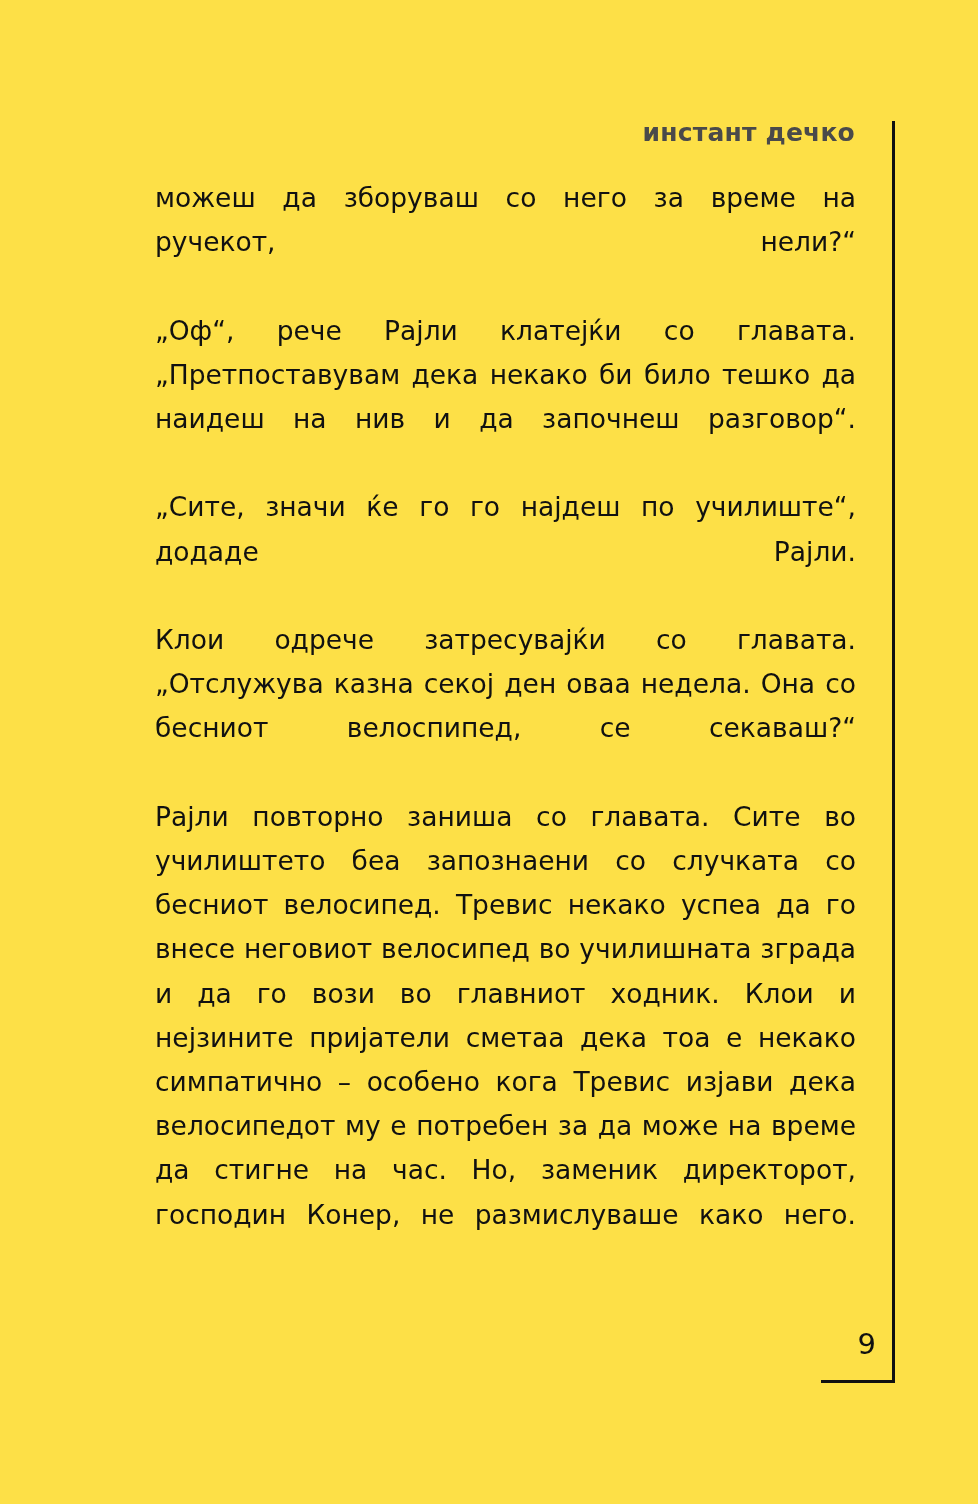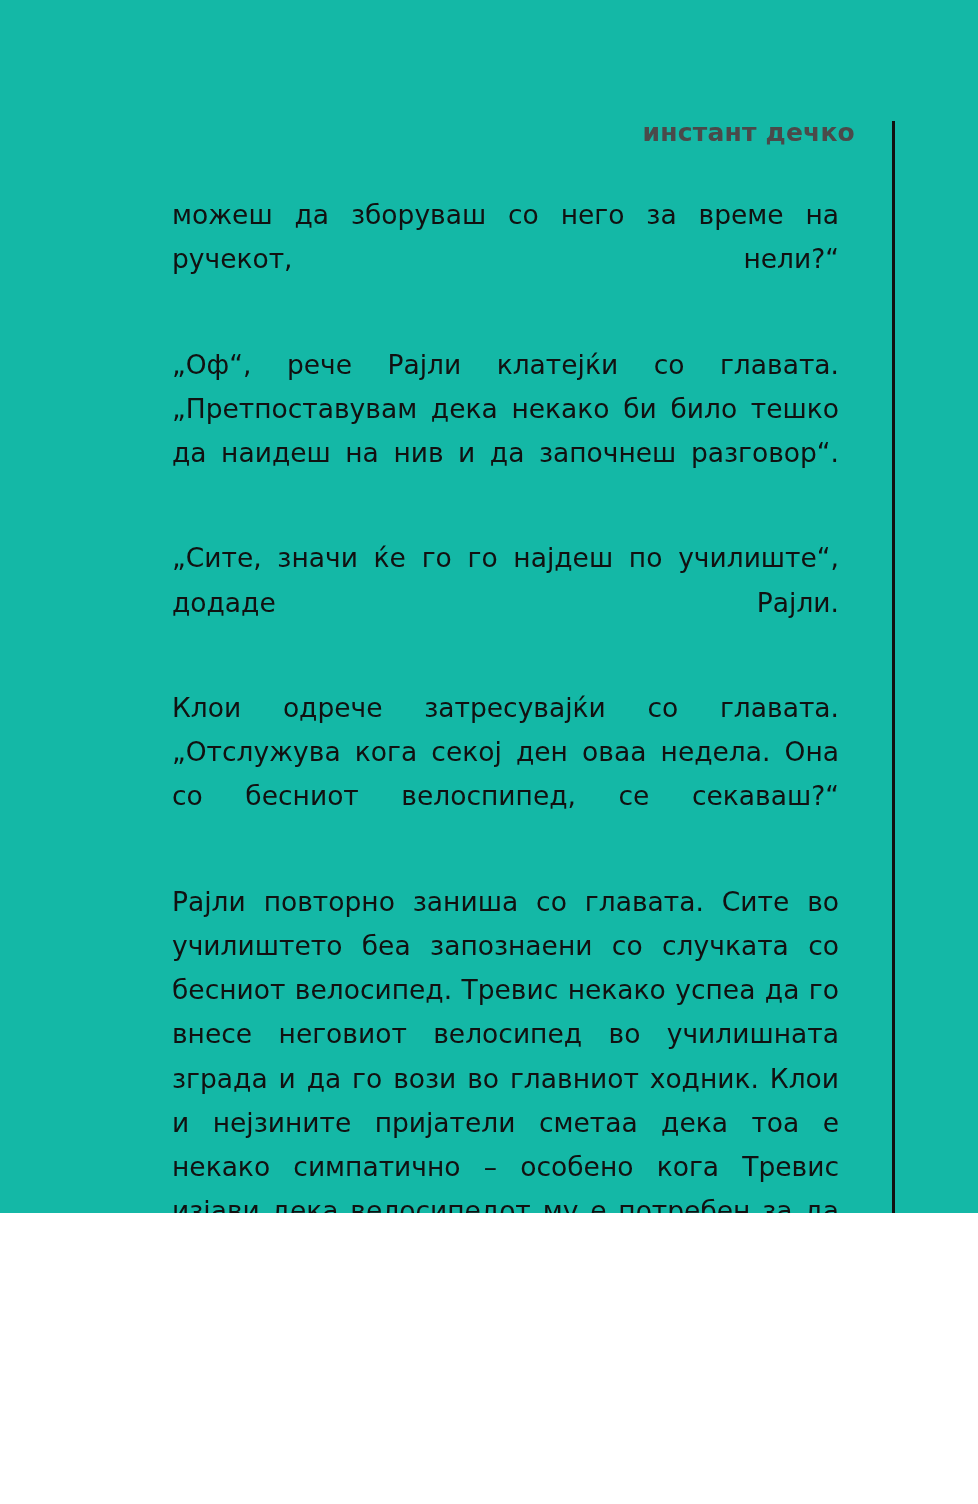--- a/index.html
+++ b/index.html
@@ -3,22 +3,22 @@
 <meta charset="utf-8">
 <style>
   html, body {
     margin: 0;
     padding: 0;
     background: #ffffff;
   }
   .page {
     position: relative;
     width: 978px;
-    height: 1213px;
-    background: #14b8a6;
+    height: 1504px;
+    background: #fde047;
     overflow: hidden;
     font-family: "DejaVu Sans", "Liberation Sans", sans-serif;
   }
 
   
   .running-head {
     position: absolute;
     left: 155px;
     top: 118px;
     width: 700px;
@@ -56,21 +56,21 @@
     top: 176px;
     width: 701px;
     font-size: 26.5px;
     line-height: 44.2px;
     color: #111111;
     text-align: justify;
     text-justify: inter-word;
     hyphens: none;
   }
   .text-column p {
-    margin: 17px;
+    margin: 0;
     text-indent: 0;
   }
   .para-indent {
     text-indent: 68px;
   }
   .para-italic {
     font-style: italic;
     text-indent: 68px;
   }
   
@@ -98,19 +98,19 @@
 
   <div class="running-head">инстант дечко</div>
 
   <div class="rule-vertical"></div>
   <div class="rule-horizontal"></div>
 
   <div class="text-column">
     <p class="para-continuation">можеш да зборуваш со него за време на ручекот, нели?“</p>
     <p class="para-indent">„Оф“, рече Рајли клатејќи со главата. „Претпоставувам дека некако би било тешко да наидеш на нив и да започнеш разговор“.</p>
     <p class="para-indent">„Сите, значи ќе го го најдеш по училиште“, додаде Рајли.</p>
-    <p class="para-indent">Клои одрече затресувајќи со главата. „Отслужува кога секој ден оваа недела. Она со бесниот велоспипед, се секаваш?“</p>
+    <p class="para-indent">Клои одрече затресувајќи со главата. „Отслужува казна секој ден оваа недела. Она со бесниот велоспипед, се секаваш?“</p>
     <p class="para-indent">Рајли повторно заниша со главата. Сите во училиштето беа запознаени со случката со бесниот велосипед. Тревис некако успеа да го внесе неговиот велосипед во училишната зграда и да го вози во главниот ходник. Клои и нејзините пријатели сметаа дека тоа е некако симпатично – особено кога Тревис изјави дека велосипедот му е потребен за да може на време да стигне на час. Но, заменик директорот, господин Конер, не размислуваше како него.</p>
   </div>
 
   <div class="folio">9</div>
 
 </div>
 
 </body></html>

